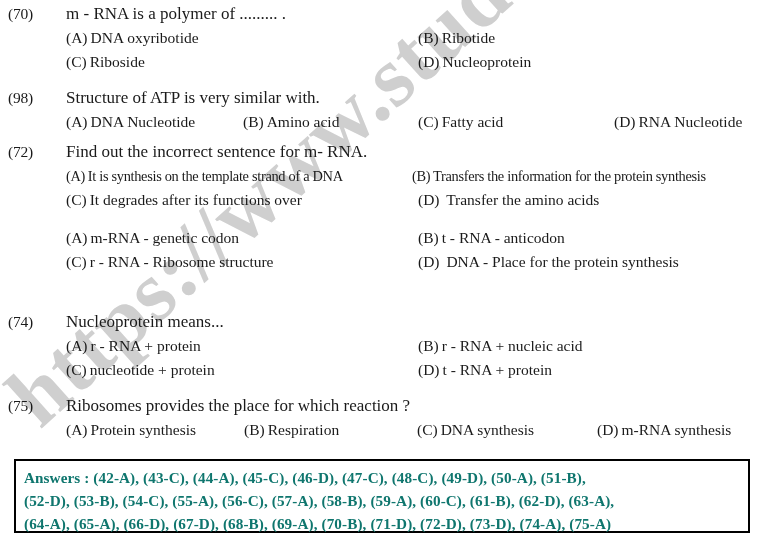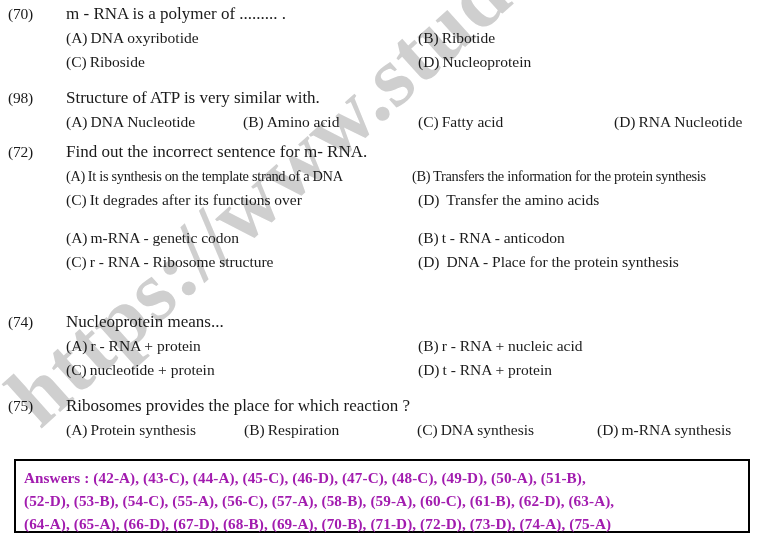--- a/index.html
+++ b/index.html
@@ -118,21 +118,21 @@
     background: transparent;
     z-index: 3;
     padding: 5px 8px 0 8px;
   }
   .ans-line {
     font-size: 15.2px;
     font-weight: 700;
     line-height: 23px;
     white-space: nowrap;
     letter-spacing: 0.1px;
-    color: #a21caf;
+    color: #0f766e;
   }
 </style>
 </head>
 <body>
 
 <div id="watermark">
   <svg width="759" height="542" viewBox="0 0 759 542" xmlns="http://www.w3.org/2000/svg">
     <text class="wm-text" x="40" y="430" transform="rotate(-42 40 430)">https://www.stud</text>
   </svg>
 </div>

